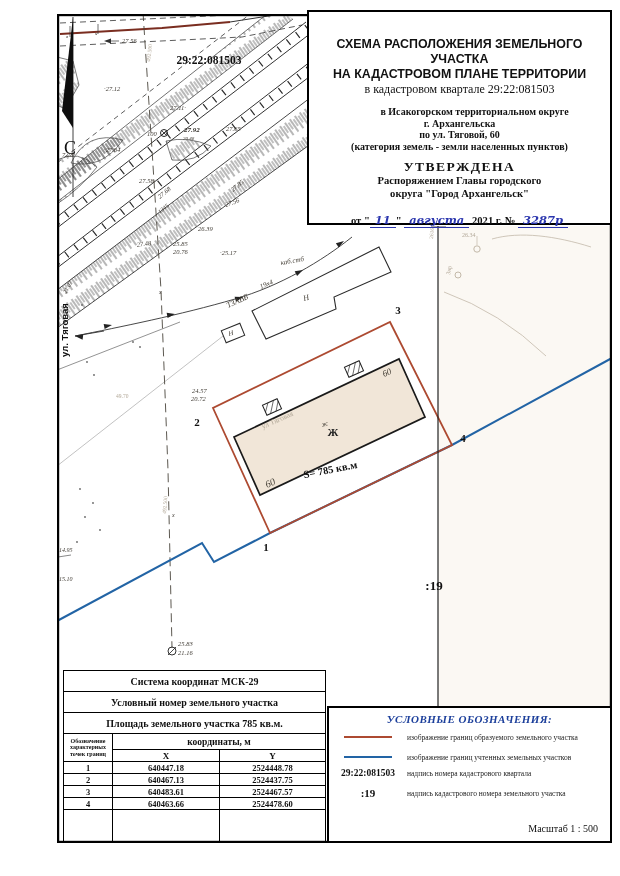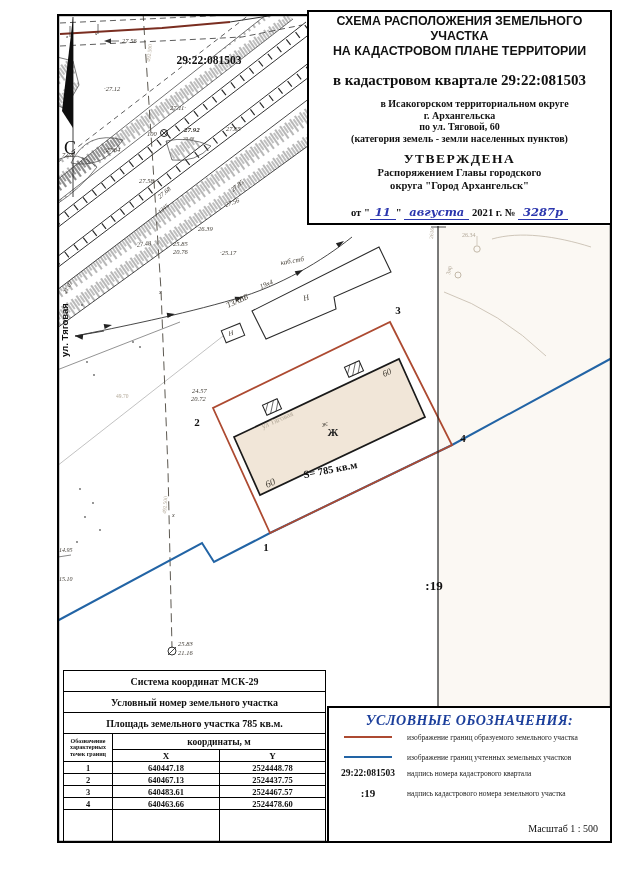--- a/index.html
+++ b/index.html
@@ -15,22 +15,22 @@
   svg text.qnum{fill:#111;font-weight:bold;}
   svg text.pt{fill:#111;font-weight:bold;}
   svg text.street{font-family:"Liberation Sans",sans-serif;font-weight:bold;fill:#111;}
   svg text.north{fill:#111;}
   svg text.zh{fill:#222;font-weight:bold;}
   svg text.area{fill:#111;font-weight:bold;}
 
   .box{position:absolute;background:#fff;border:2px solid #000;box-sizing:border-box;}
   
   .title-box{left:307px;top:10px;width:305px;height:215px;text-align:center;}
-  .tb-h1{font-family:"Liberation Sans",sans-serif;font-weight:bold;font-size:12.4px;line-height:15px;margin-top:2px;}
-  .tb-quarter{font-weight:bold;font-size:15px;margin-top:13px;}
+  .tb-h1{font-family:"Liberation Sans",sans-serif;font-weight:bold;font-size:12.4px;line-height:15px;margin-top:25px;}
+  .tb-quarter{font-weight:normal;font-size:12px;}
   .tb-l{font-size:10px;font-weight:600;line-height:11.6px;}
   .tb-l.first{margin-top:9px;padding-left:30px;}
   .tb-approved{font-weight:bold;font-size:13.5px;letter-spacing:1.5px;margin-top:7px;}
   .tb-order{font-weight:bold;font-size:10.6px;line-height:12.5px;}
   .tb-order.first{}
   .tb-date{margin-top:13px;font-weight:bold;font-size:10.6px;}
   .hwb{color:#2b36ae;font-style:italic;font-weight:bold;font-family:"DejaVu Serif",serif;
        border-bottom:1px solid #2b36ae;padding:0 5px;font-size:11.5px;}
   
   .coords-wrap{position:absolute;left:63px;top:670px;width:263px;height:173px;}
@@ -39,21 +39,21 @@
   table.coords td{border:1.4px solid #000;text-align:center;vertical-align:middle;padding:0;}
   .t-title{font-weight:bold;font-size:10px;height:20px;}
   .t-obo{font-size:6px;line-height:6.5px;font-weight:bold;}
   .t-koord{font-weight:bold;font-size:9.5px;height:15px;}
   .t-xy{font-weight:bold;font-size:9px;height:11px;}
   .t-data td{font-weight:bold;font-size:8.5px;height:11px;border-top:none;border-bottom:none;}
   .t-data.firstrow td{border-top:1.4px solid #000;}
   .t-fill td{border-top:none;}
   
   .legend-box{left:327px;top:706px;width:285px;height:137px;}
-  .lg-title{text-align:center;font-weight:bold;font-style:italic;font-size:14px;
+  .lg-title{text-align:center;font-weight:bold;font-style:italic;font-size:11px;
             color:#1c3f9b;margin-top:5px;letter-spacing:0.5px;}
   .lg-row{position:absolute;left:8px;right:4px;height:14px;display:flex;align-items:center;}
   .lg-sw{width:62px;margin-right:8px;display:flex;justify-content:center;align-items:center;
          font-weight:bold;flex-shrink:0;}
   .lg-line{width:48px;height:0;border-top:2px solid #000;}
   .lg-line.red{border-color:#ad4a31;}
   .lg-line.blue{border-color:#2264a5;}
   .lg-label{font-size:9.5px;font-weight:bold;}
   .lg-label.big{font-size:11px;}
   .lg-desc{font-size:7.5px;color:#222;}

